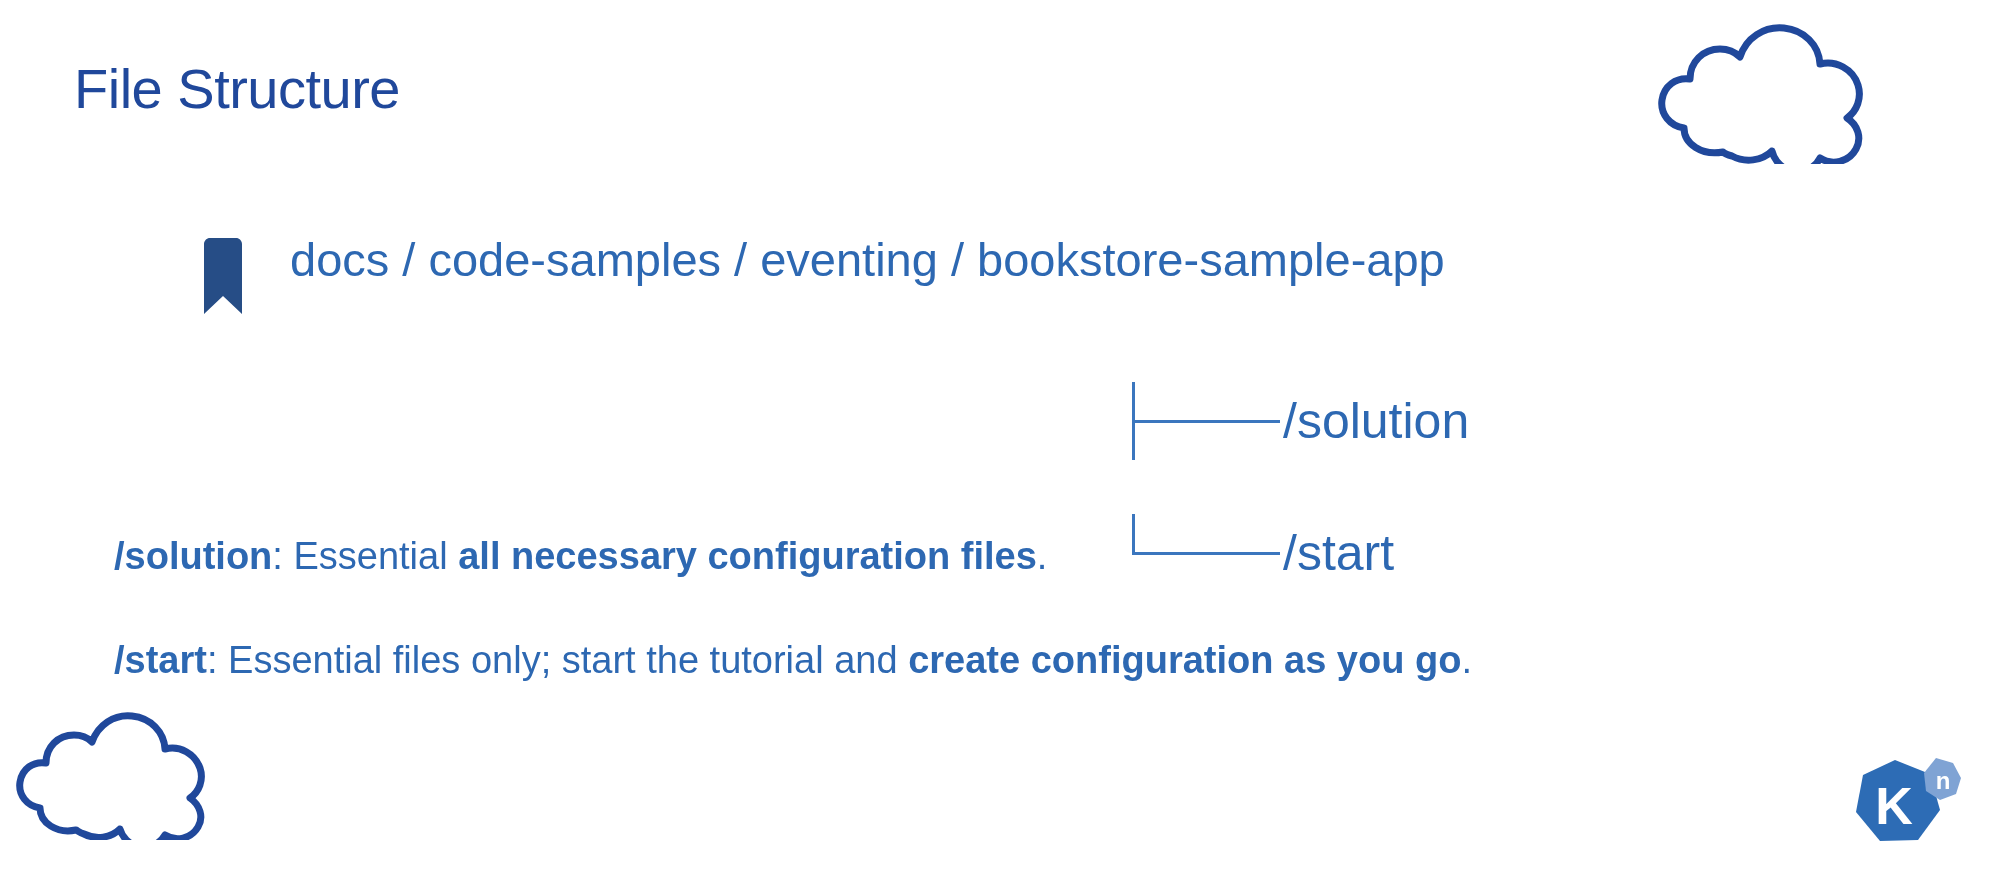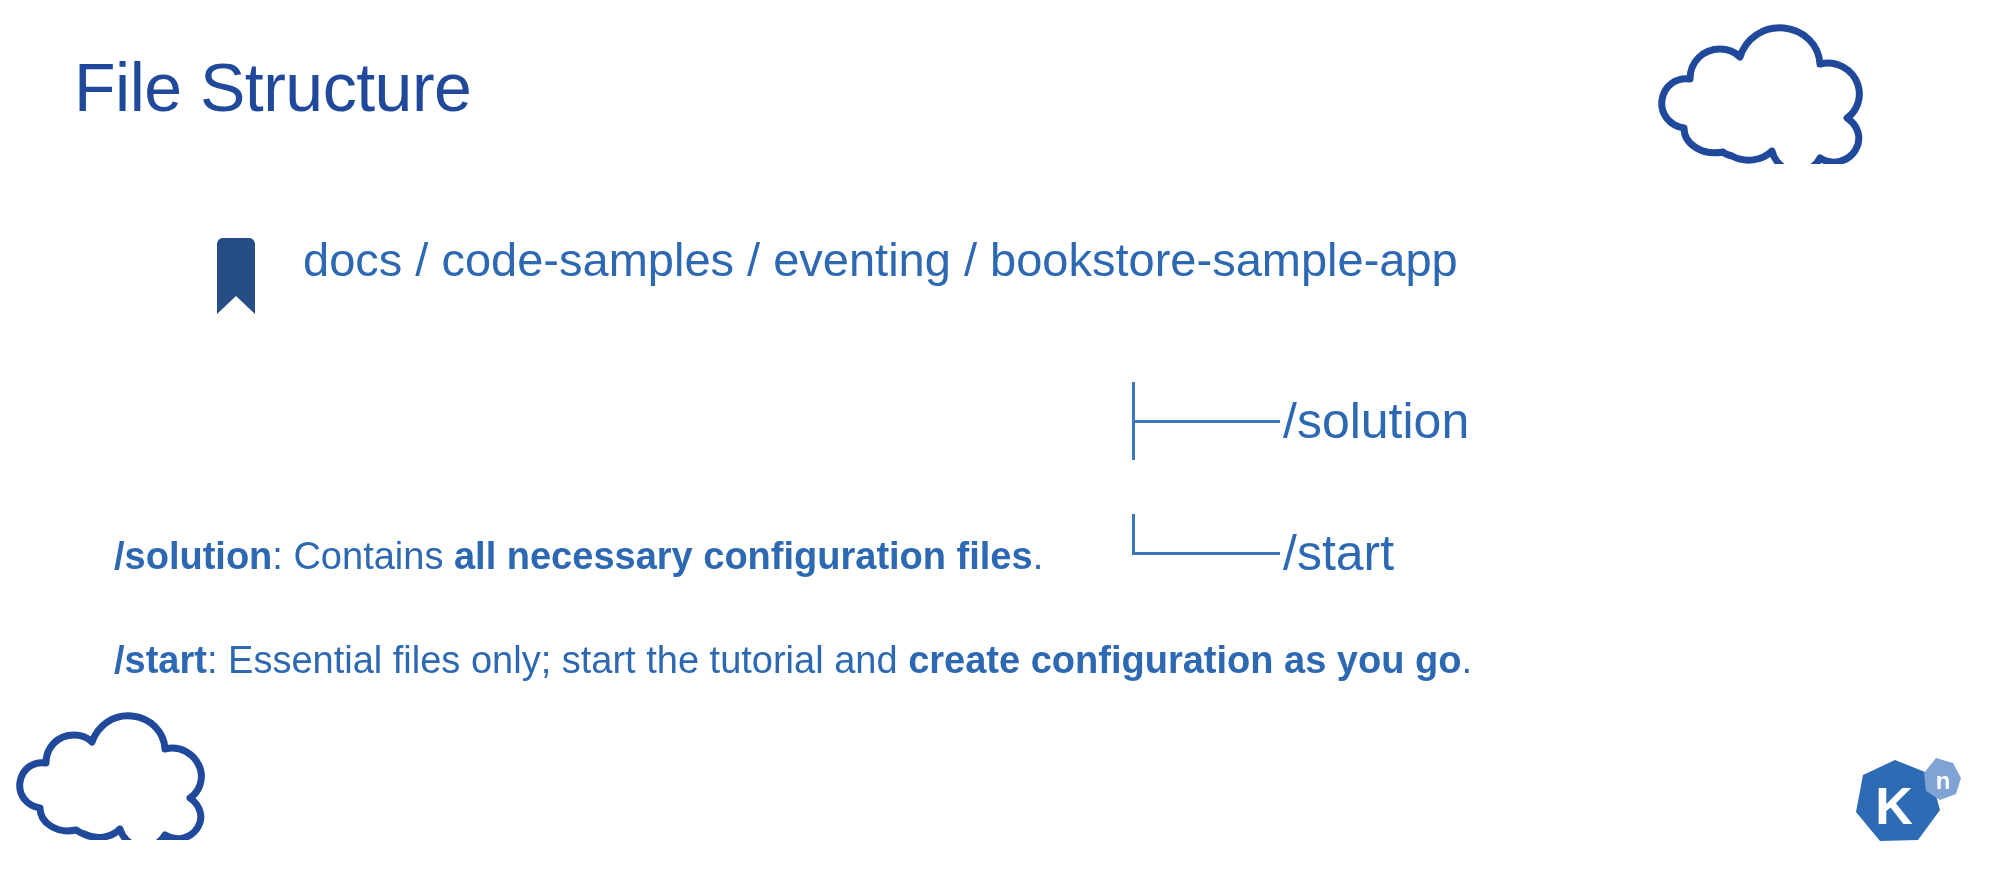--- a/index.html
+++ b/index.html
@@ -19,22 +19,22 @@
   .slide {
     position: absolute;
     inset: 0;
     background: #ffffff;
   }
 
   
   .title {
     position: absolute;
     left: 74px;
-    top: 52px;
-    font-size: 68px;
+    top: 60px;
+    font-size: 56px;
     line-height: 1.05;
     font-weight: 400;
     letter-spacing: -0.5px;
     color: #20489B;
     white-space: nowrap;
   }
 
   
   .cloud-tr {
     position: absolute;
@@ -47,21 +47,21 @@
     position: absolute;
     left: 10px;
     top: 712px;
     width: 210px;
     height: 128px;
   }
 
   
   .path-row {
     position: absolute;
-    left: 213px;
+    left: 200px;
     top: 232px;
     display: flex;
     align-items: flex-start;
   }
   .bookmark-icon {
     width: 46px;
     height: 76px;
     flex: 0 0 auto;
     margin-top: 6px;
   }
@@ -216,21 +216,21 @@
       <span class="tree-connector">
         <span class="v-line"></span>
         <span class="h-line"></span>
       </span>
       <span class="tree-label">/start</span>
     </div>
 
   </div>
 
   <div class="body-text line1">
-    <b>/solution</b><span>: Contains </span><b>all necessary configuration files</b><span>.</span>
+    <b>/solution</b><span>: Essential </span><b>all necessary configuration files</b><span>.</span>
   </div>
 
   <div class="body-text line2">
     <b>/start</b><span>: Essential files only; start the tutorial and </span><b>create configuration as you go</b><span>.</span>
   </div>
 
   <div class="knative-logo">
     <svg viewBox="0 0 120 110" width="120" height="110" aria-hidden="true">
 
       <polygon points="47,8 82,22 92,58 70,88 32,89 8,60 15,23" fill="#2D6CB5"></polygon>

